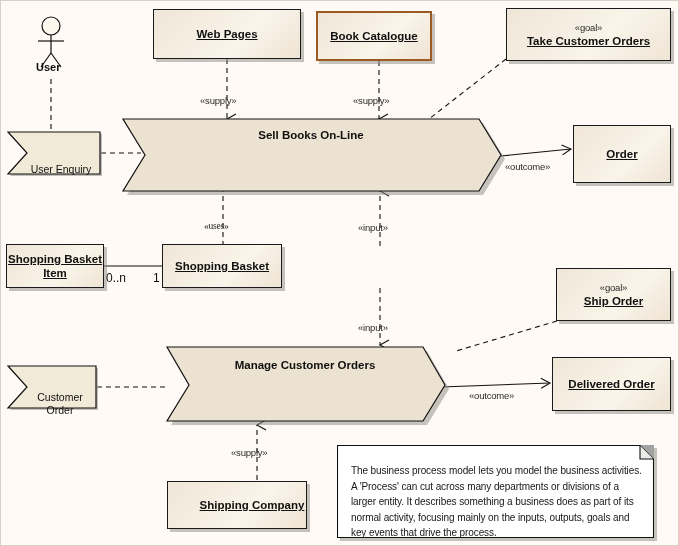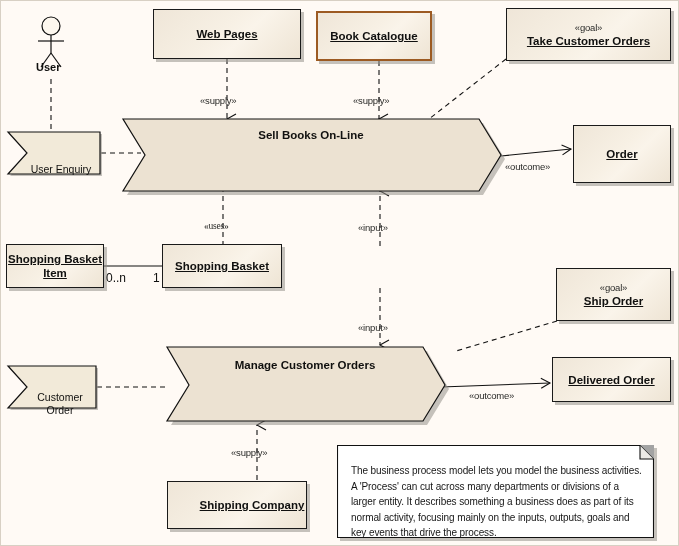--- a/index.html
+++ b/index.html
@@ -272,21 +272,21 @@
   </div>
 
   <div class="chevron" style="left:164px; top:344px; width:280px; height:78px;">
     <svg width="284" height="82" viewBox="0 0 284 82">
       <path d="M2,2 L258,2 L280,40 L258,76 L2,76 L24,40 Z" transform="translate(4,4)" fill="rgba(150,145,138,0.55)" stroke="none"></path>
       <path d="M2,2 L258,2 L280,40 L258,76 L2,76 L24,40 Z" fill="#ece2d2" stroke="#111" stroke-width="1.2"></path>
     </svg>
     <div class="ctext" style="margin-bottom:38px;">Manage Customer Orders</div>
   </div>
 
-  <div class="node box" style="left:551px; top:356px; width:119px; height:45px;">
+  <div class="node box" style="left:551px; top:356px; width:119px; height:54px;">
     <div class="title">Delivered Order</div>
   </div>
 
   <div class="node box" style="left:166px; top:480px; width:140px; height:48px;padding-left:30px;">
     <div class="title">Shipping Company</div>
   </div>
 
   <div class="note" style="left:336px; top:444px; width:317px; height:93px;">
     <svg width="317" height="93" viewBox="0 0 317 93">
       <path d="M0.5,0.5 L303,0.5 L316.5,14 L316.5,92.5 L0.5,92.5 Z" fill="#ffffff" stroke="#111" stroke-width="1.1"></path>

